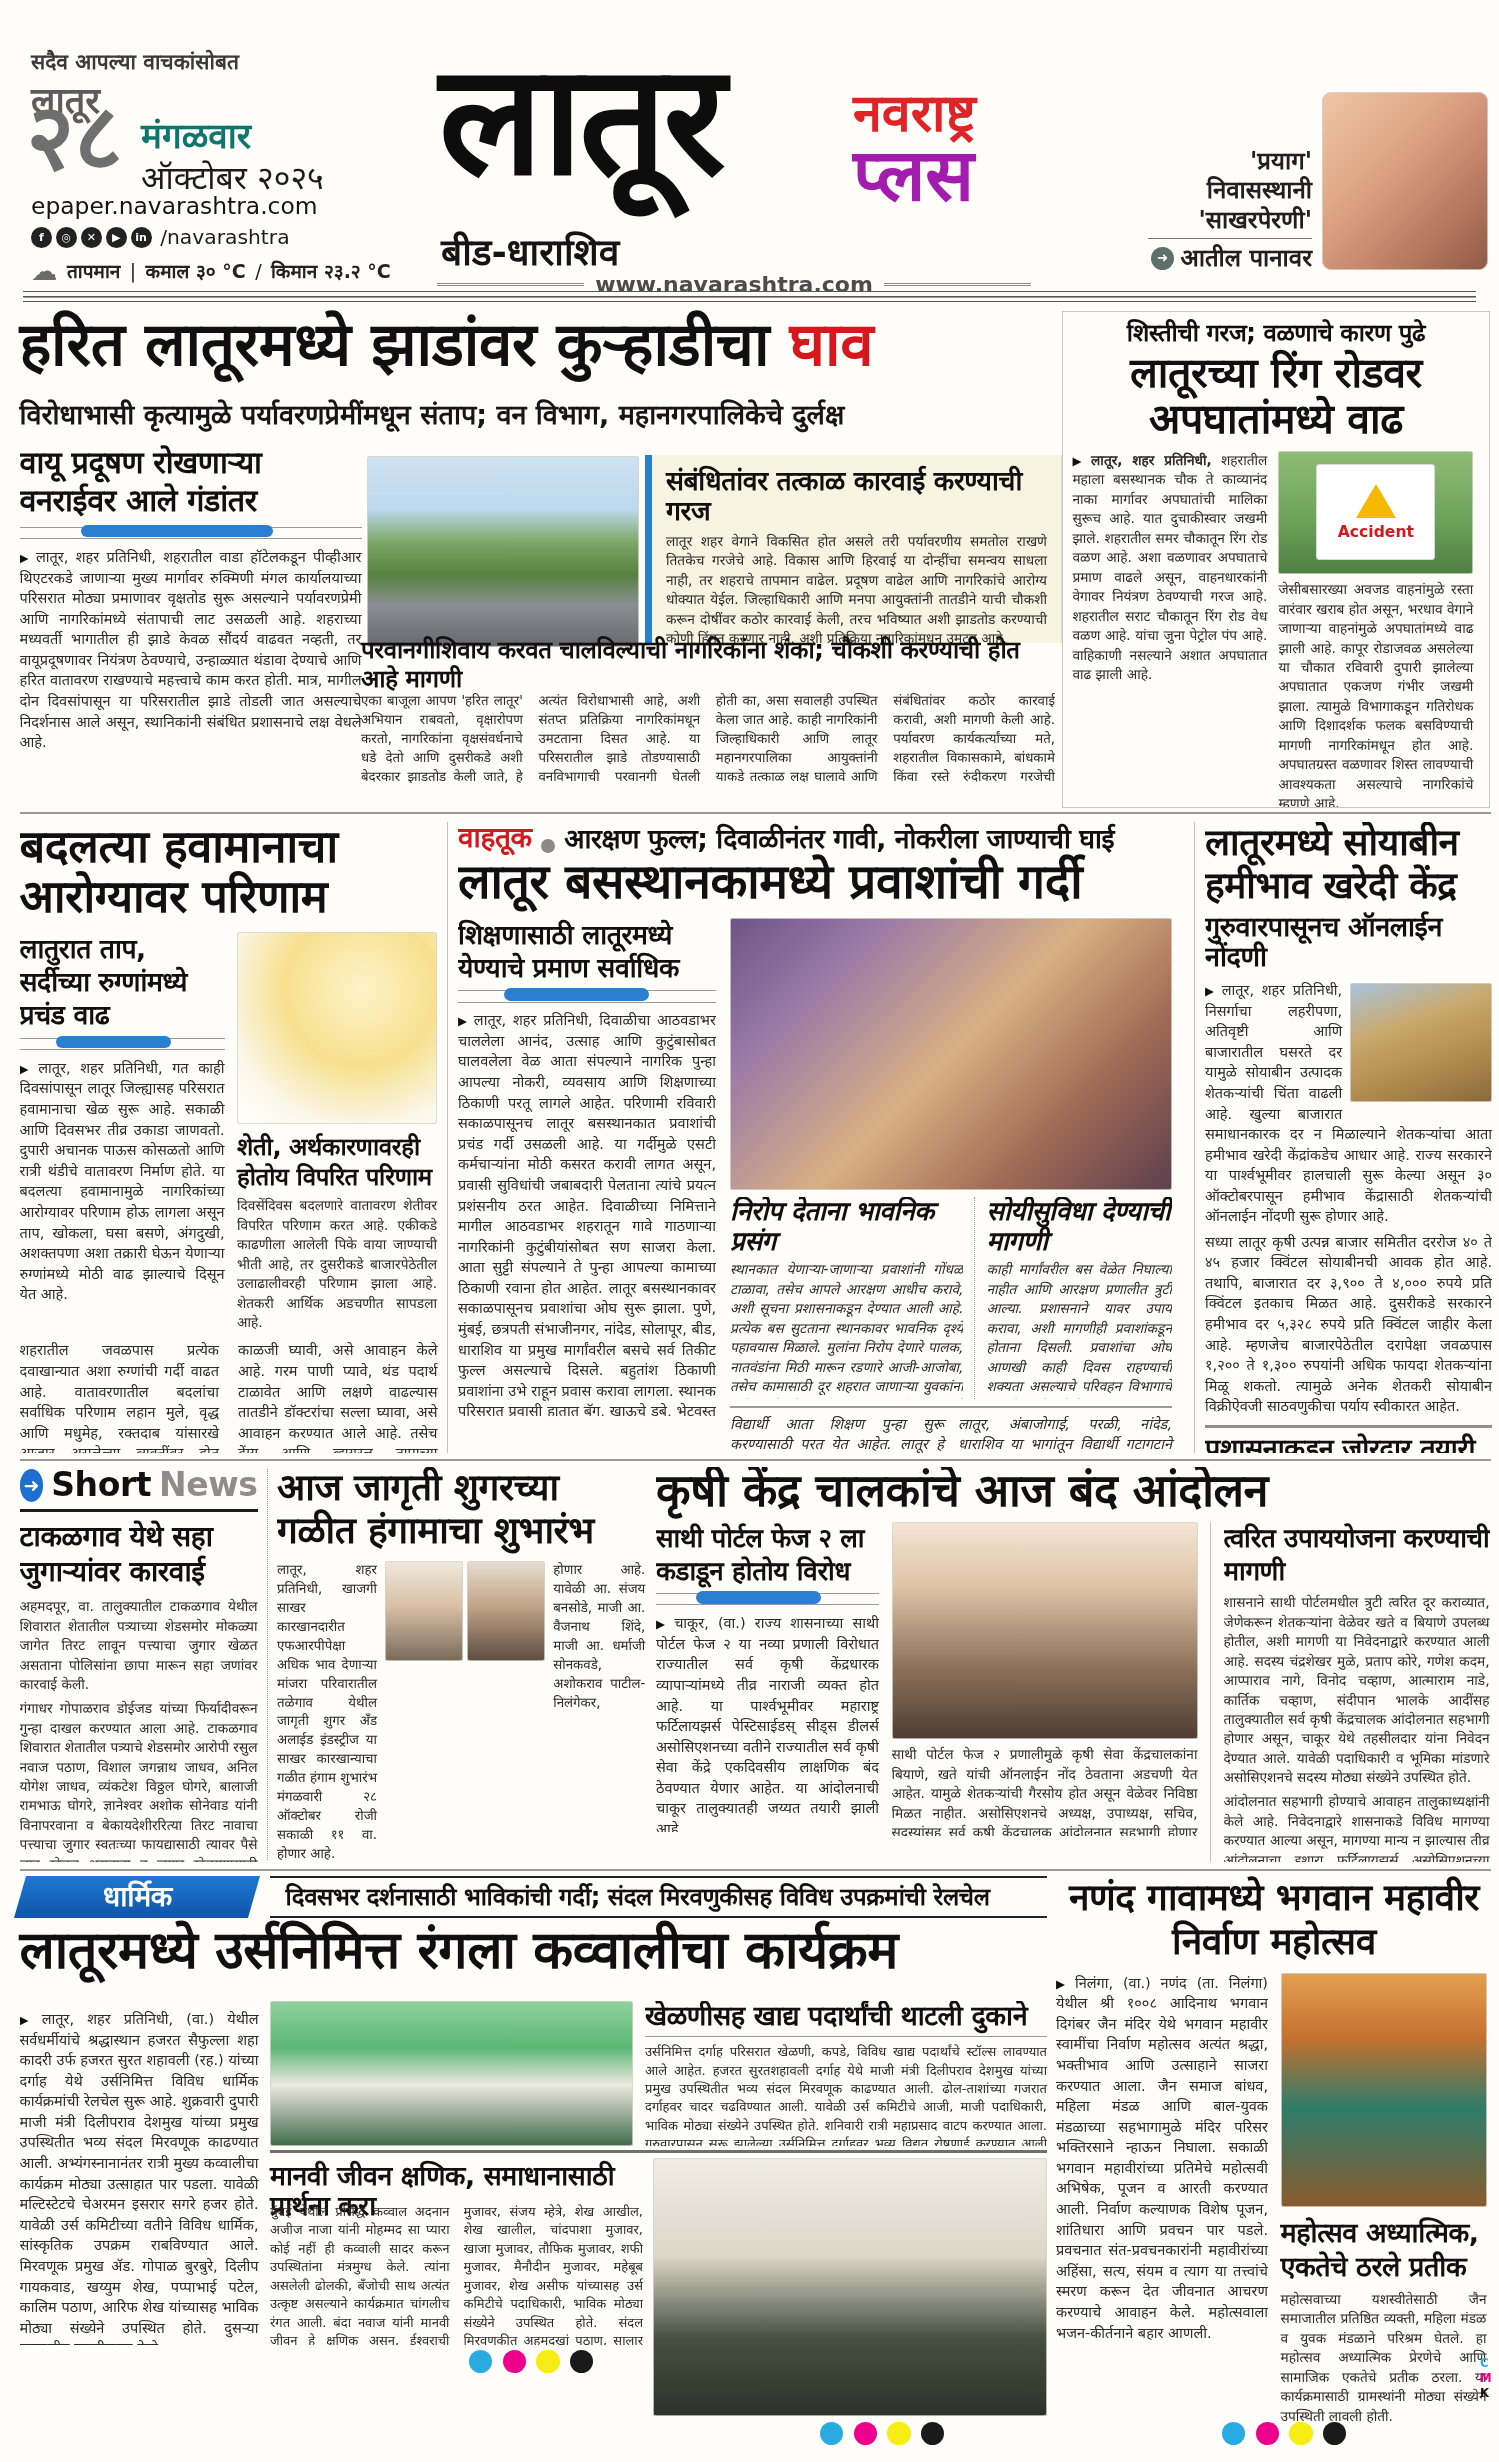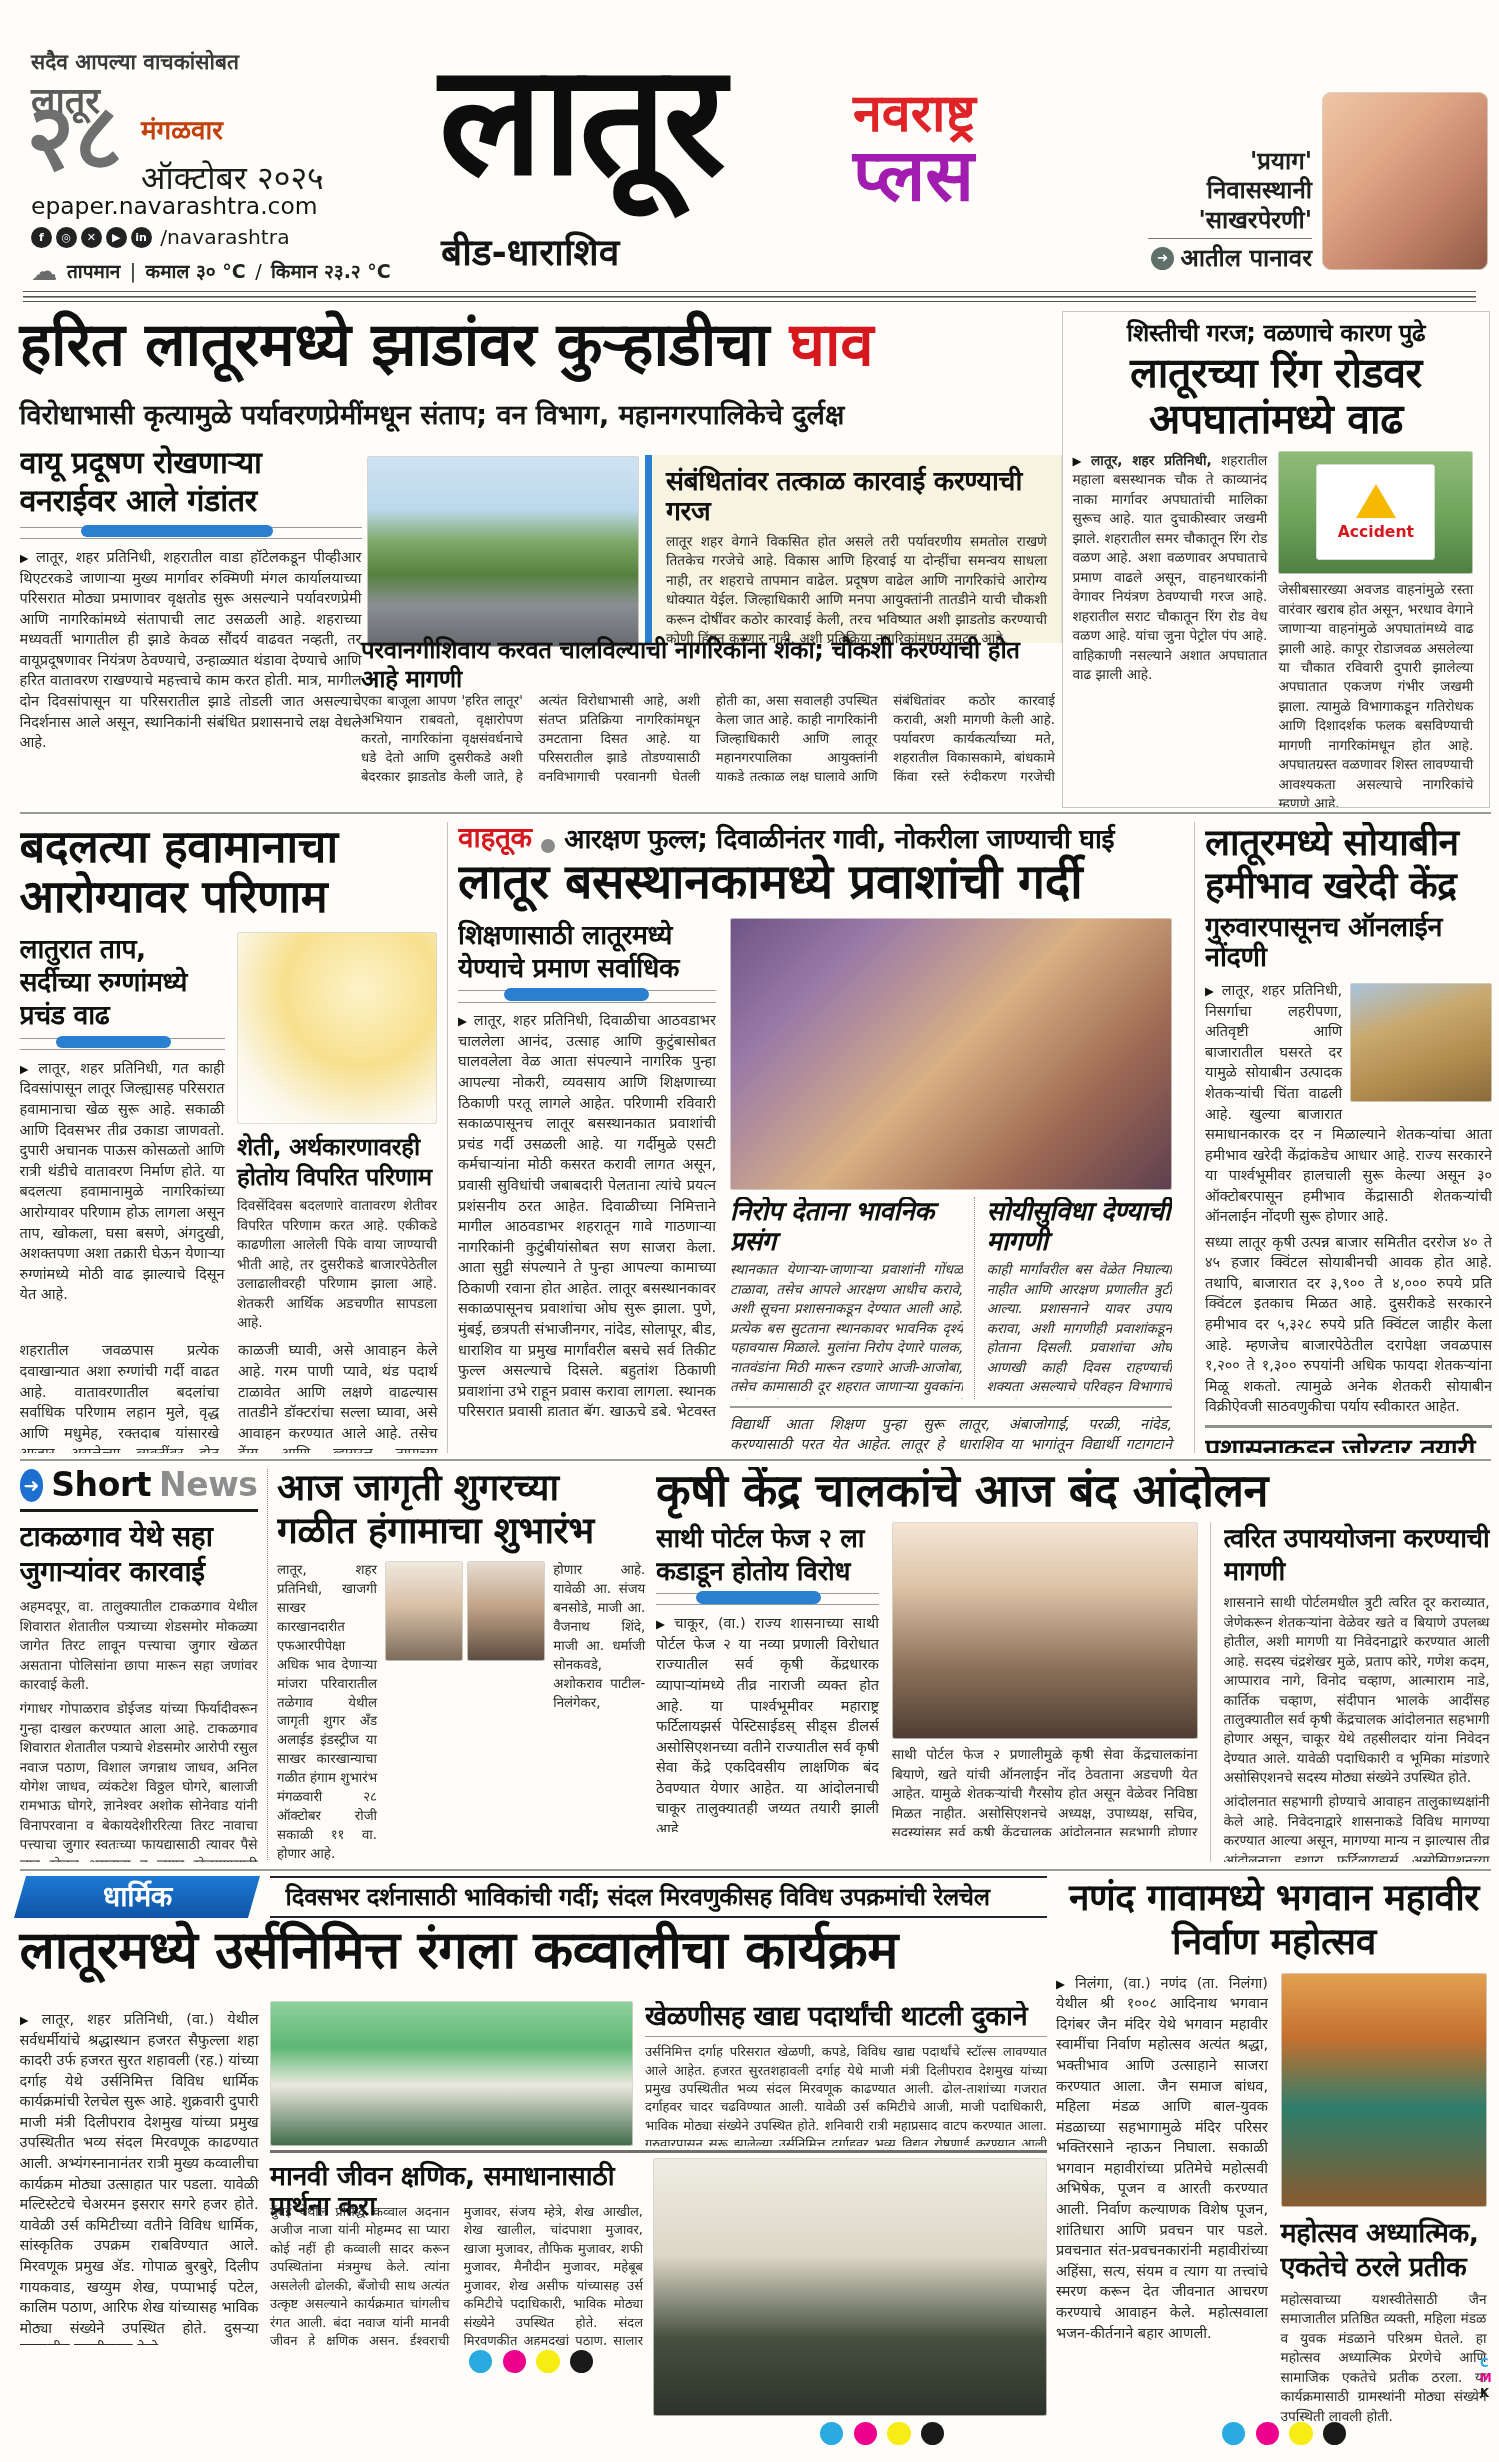--- a/index.html
+++ b/index.html
@@ -34,21 +34,21 @@
   .ovh{overflow:hidden;}
 </style>
 </head>
 <body>
 
 <div class="page">
 
   <div class="abs" style="left:31px;top:47px;font-size:21px;font-weight:700;color:#3a3a3a;">सदैव आपल्या वाचकांसोबत</div>
   <div class="abs" style="left:31px;top:75px;font-size:36px;font-weight:800;color:#5c5c5c;">लातूर</div>
   <div class="abs" style="left:26.6px;top:92px;font-size:92px;font-weight:800;color:#6f6f6f;line-height:1;">२८</div>
-  <div class="abs" style="left:141px;top:111px;font-size:26px;font-weight:800;color:#c2410c;">मंगळवार</div>
+  <div class="abs" style="left:141px;top:111px;font-size:35px;font-weight:800;color:#0f766e;">मंगळवार</div>
   <div class="abs" style="left:141px;top:155px;font-size:32px;color:#1c1c1c;">ऑक्टोबर २०२५</div>
   <div class="abs" style="left:31px;top:192px;font-size:23.4px;color:#141414;">epaper.navarashtra.com</div>
   <div class="abs flex" style="left:31px;top:225px;align-items:center;">
     <span class="circle">f</span>
     <span class="circle">◎</span>
     <span class="circle">✕</span>
     <span class="circle">▶</span>
     <span class="circle">in</span>
     <span style="font-size:20.3px;margin-left:4.7px;">/navarashtra</span>
   </div>
@@ -58,20 +58,25 @@
     <span>|</span>
     <span style="font-weight:700;">कमाल ३० °C</span>
     <span>/</span>
     <span style="font-weight:700;">किमान २३.२ °C</span>
   </div>
 
   <div class="abs" style="left:439px;top:44px;font-size:153px;font-weight:800;line-height:1;color:#0d0d0d;letter-spacing:-3.1px;">लातूर</div>
   <div class="abs" style="left:441px;top:225px;font-size:37px;font-weight:800;color:#141414;">बीड-धाराशिव</div>
   <div class="abs" style="left:853px;top:75px;font-size:52px;font-weight:800;color:#e02327;">नवराष्ट्र</div>
   <div class="abs" style="left:853px;top:139px;font-size:72px;font-weight:800;color:#a21caf;line-height:1;">प्लस</div>
+  <div class="abs flex" style="left:437px;top:272px;width:594px;align-items:center;gap:11px;">
+    <span style="flex:1;border-top:3.1px double #8a8a8a;"></span>
+    <span style="font-size:22px;color:#4c4c4c;font-weight:700;">www.navarashtra.com</span>
+    <span style="flex:1;border-top:3.1px double #8a8a8a;"></span>
+  </div>
 
   <div class="abs" style="left:1148px;top:147px;width:164px;text-align:right;font-size:24px;font-weight:800;line-height:1.22;color:#202020;">
     <div>'प्रयाग'</div>
     <div>निवासस्थानी</div>
     <div style="border-bottom:1.6px solid #777;padding-bottom:3.1px;">'साखरपेरणी'</div>
     <div style="margin-top:4.7px;display:flex;justify-content:flex-end;align-items:center;gap:6.2px;">
       <span style="display:inline-flex;width:23.4px;height:23.4px;border-radius:50%;background:#5f6f6a;color:#fff;align-items:center;justify-content:center;font-size:13.3px;">➜</span>
       <span>आतील पानावर</span>
     </div>
   </div>

